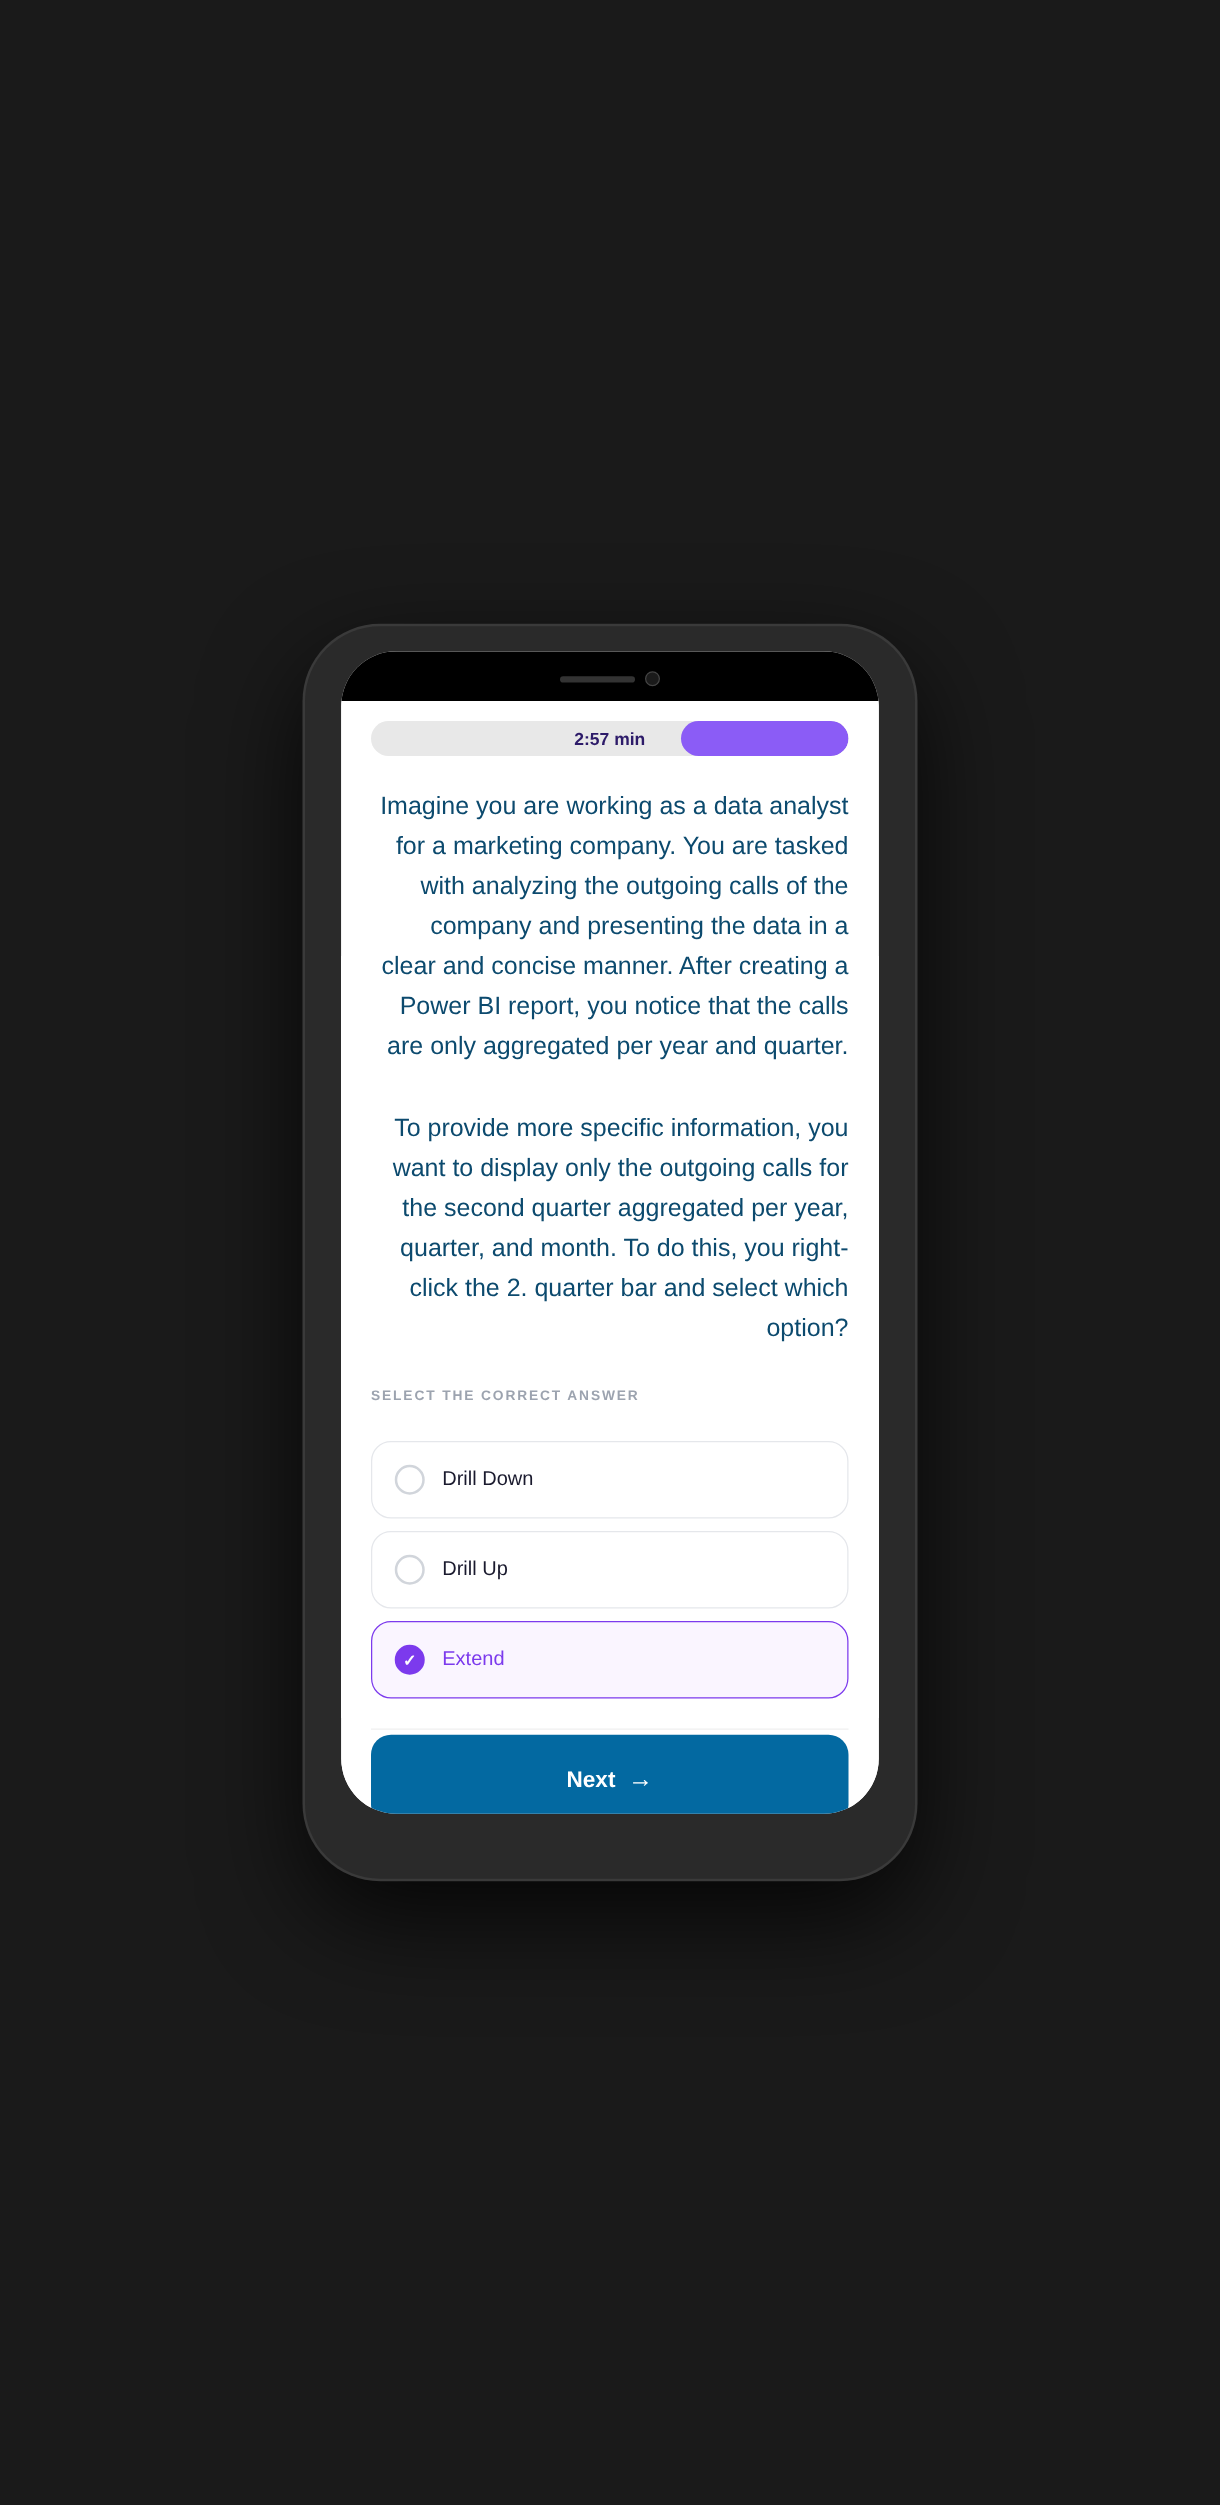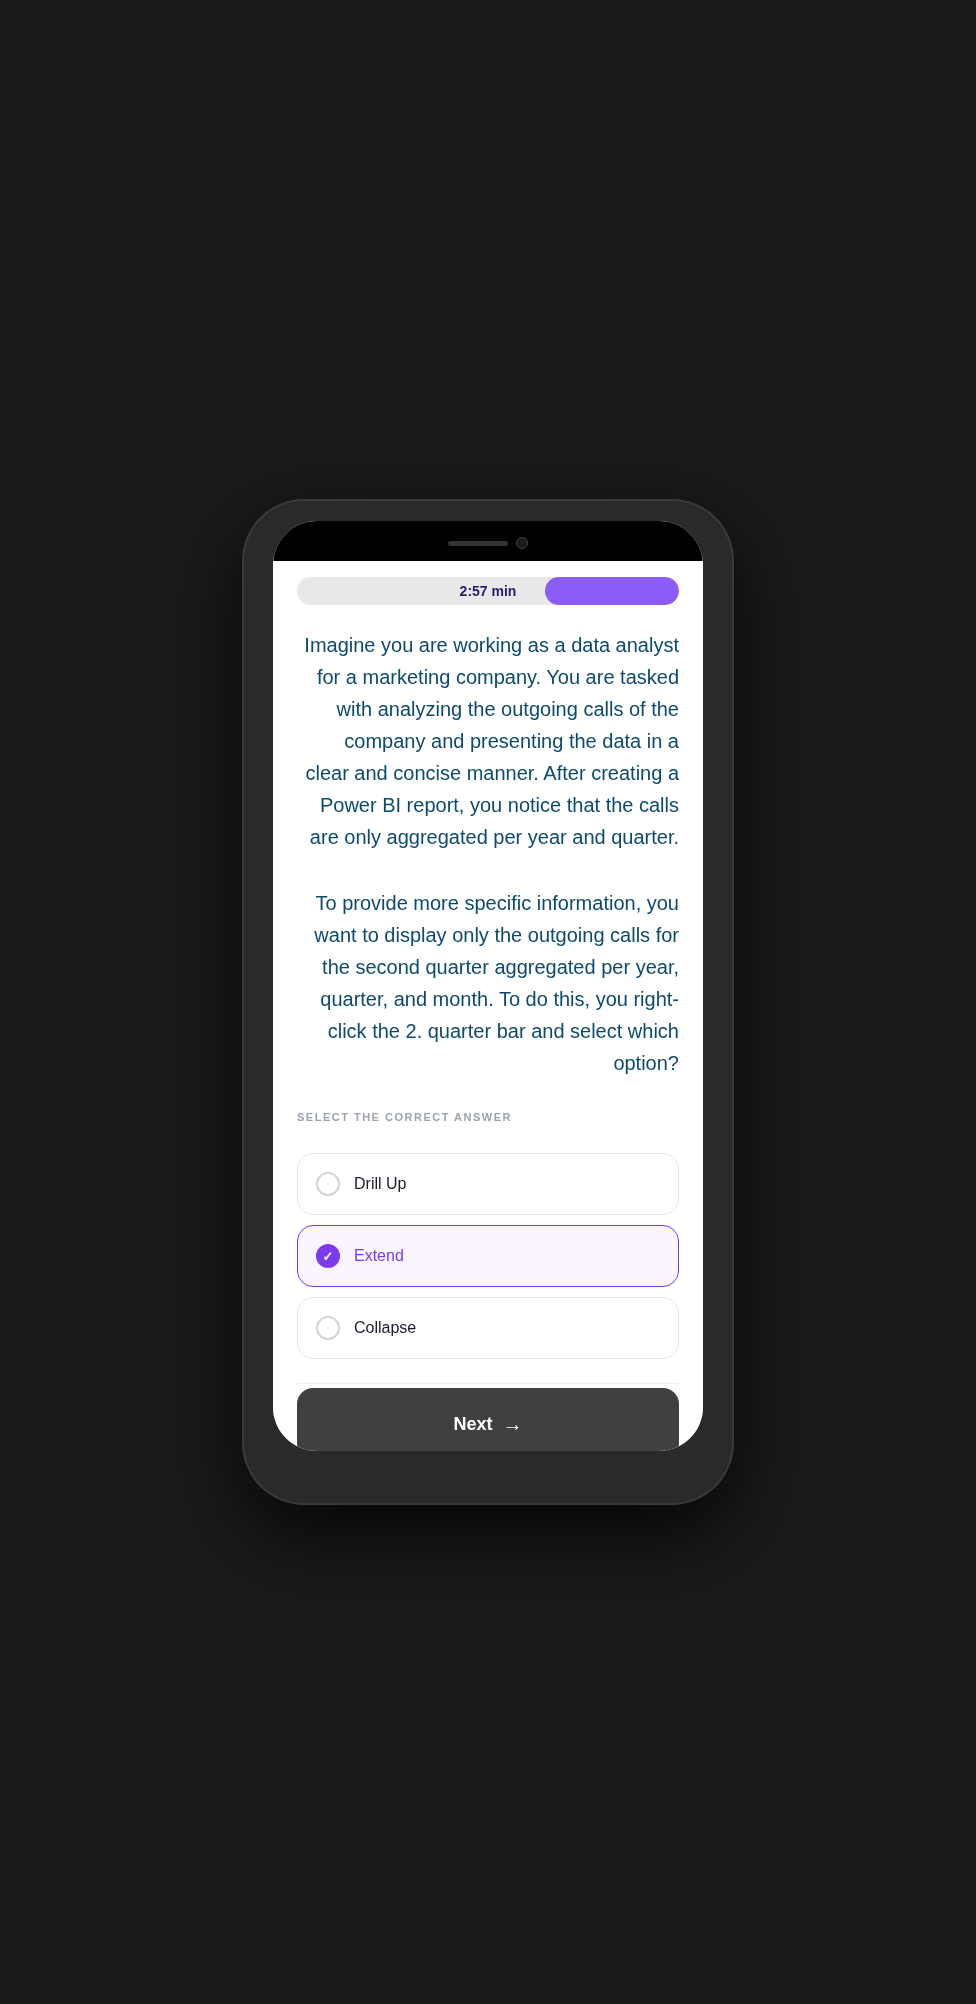--- a/index.html
+++ b/index.html
@@ -202,21 +202,21 @@
     }
 
     .next-section {
       padding: 16px 24px 20px;
       margin-top: 4px;
     }
 
     .next-button {
       width: 100%;
       height: 72px;
-      background: #404040;
+      background: #0369a1;
       border: none;
       border-radius: 16px;
       color: #fff;
       font-size: 18px;
       font-weight: 700;
       cursor: pointer;
       display: flex;
       align-items: center;
       justify-content: center;
       gap: 10px;
@@ -256,38 +256,38 @@
       <div class="question-section">
         <p class="question-text">Imagine you are working as a data analyst for a marketing company. You are tasked with analyzing the outgoing calls of the company and presenting the data in a clear and concise manner. After creating a Power BI report, you notice that the calls are only aggregated per year and quarter.</p>
         <br>
         <p class="question-text">To provide more specific information, you want to display only the outgoing calls for the second quarter aggregated per year, quarter, and month. To do this, you right-click the 2. quarter bar and select which option?</p>
       </div>
 
       <div class="section-label">SELECT THE CORRECT ANSWER</div>
 
       <div class="answers-section">
 
+        <div class="answer-option">
+          <div class="radio-circle"></div>
+          <span class="answer-label">Drill Down</span>
+        </div>
 
         <div class="answer-option">
           <div class="radio-circle"></div>
           <span class="answer-label">Drill Up</span>
         </div>
 
         <div class="answer-option selected">
           <div class="radio-circle">
             <span class="radio-check">✓</span>
           </div>
           <span class="answer-label">Extend</span>
         </div>
 
 
-        <div class="answer-option">
-          <div class="radio-circle"></div>
-          <span class="answer-label">Collapse</span>
-        </div>
 
       </div>
 
       <div class="next-section">
         <div class="divider"></div>
         <button class="next-button">
           <span>Next</span>
           <span class="next-arrow">→</span>
         </button>
       </div>

